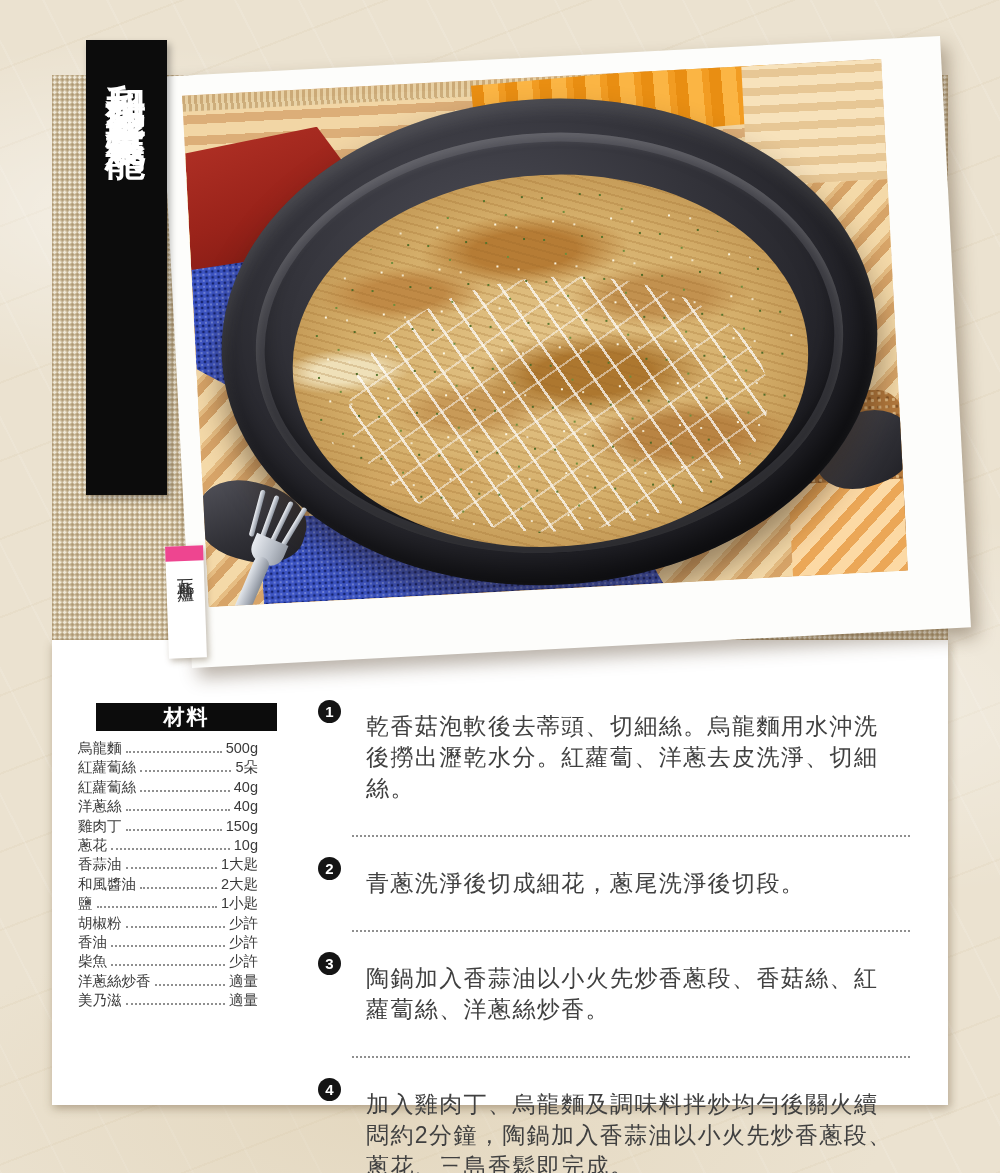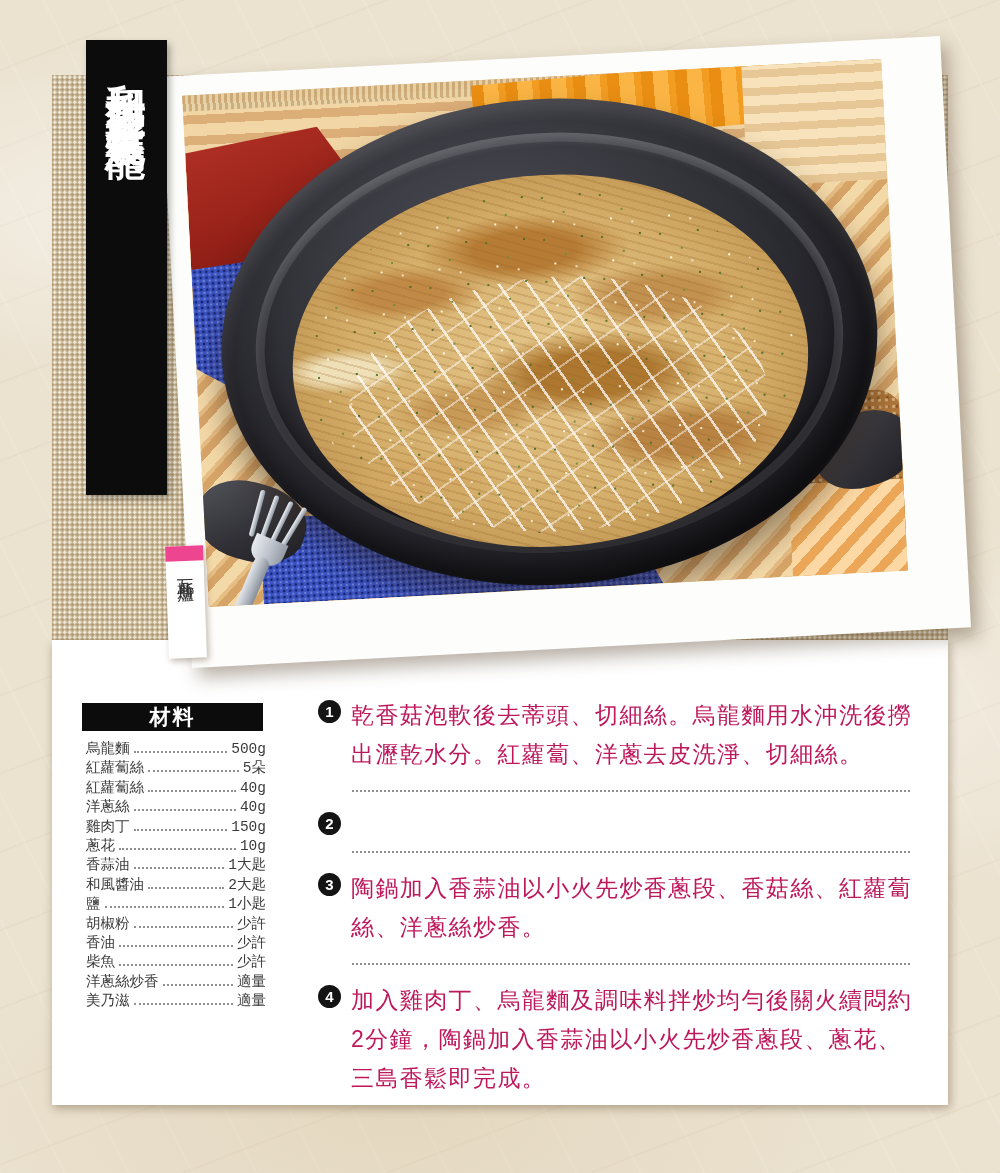--- a/index.html
+++ b/index.html
@@ -128,34 +128,34 @@
 
   
   .tag{left:167px;top:546px;width:38px;height:112px;background:#ffffff;transform:rotate(-2deg);
     box-shadow:2px 3px 6px rgba(80,60,30,.35);display:flex;flex-direction:column;align-items:center;}
   .tag-band{width:100%;height:15px;}
   .tag-label{writing-mode:vertical-rl;text-orientation:upright;font-size:17px;letter-spacing:3px;
     color:#2e2e2e;margin-top:5px;}
   .tag-mark{font-size:19px;color:#3a3a3a;line-height:19px;margin-top:2px;}
 
   
-  .mat-header{left:82px;top:703px;width:181px;height:28px;background:#0c0c0c;color:#fff;
+  .mat-header{left:96px;top:703px;width:181px;height:28px;background:#0c0c0c;color:#fff;
     display:flex;align-items:center;justify-content:center;font-size:21px;font-weight:bold;letter-spacing:2px;}
-  .ing-list{left:86px;top:739px;width:180px;}
+  .ing-list{left:78px;top:739px;width:180px;}
   .ing-row{display:flex;align-items:baseline;height:19.4px;font-size:14.5px;color:#3a3a3a;line-height:19.4px;}
   .ing-name{white-space:nowrap;}
   .dots{flex:1;border-bottom:2px dotted #8f8f8f;margin:0 4px 4px;min-width:8px;}
-  .ing-amt{white-space:nowrap;font-family:Liberation Mono, monospace;}
+  .ing-amt{white-space:nowrap;}
 
   
   .steps{left:318px;top:696px;width:596px;}
   .step{display:flex;margin-bottom:16px;}
   .step-num{flex:0 0 23px;width:23px;height:23px;border-radius:50%;background:#141414;color:#fff;
     font-size:15px;font-weight:bold;display:flex;align-items:center;justify-content:center;margin:4px 10px 0 0;}
-  .step-text{margin:0;font-size:23px;letter-spacing:1.4px;line-height:39px;color:#be185d;line-break:anywhere;}
+  .step-text{margin:15px;font-size:23px;letter-spacing:1.4px;line-height:31px;color:#404040;line-break:anywhere;}
   .sep{border-top:2.5px dotted #8f8f8f;margin:0 4px 16px 34px;height:0;}
 </style>
 </head>
 <body>
 
 <div class="abs burlap"></div>
 
 <div class="abs card"></div>
 
 <div class="abs polaroid">
@@ -285,20 +285,21 @@
 </div>
 
 <div class="abs steps">
   <div class="step">
     <span class="step-num">1</span>
     <p class="step-text">乾香菇泡軟後去蒂頭、切細絲。烏龍麵用水沖洗後撈出瀝乾水分。紅蘿蔔、洋蔥去皮洗淨、切細絲。</p>
   </div>
 <div class="sep"></div>
   <div class="step">
     <span class="step-num">2</span>
+    <p class="step-text">青蔥洗淨後切成細花，蔥尾洗淨後切段。</p>
   </div>
 <div class="sep"></div>
   <div class="step">
     <span class="step-num">3</span>
     <p class="step-text">陶鍋加入香蒜油以小火先炒香蔥段、香菇絲、紅蘿蔔絲、洋蔥絲炒香。</p>
   </div>
 <div class="sep"></div>
   <div class="step">
     <span class="step-num">4</span>
     <p class="step-text">加入雞肉丁、烏龍麵及調味料拌炒均勻後關火續悶約2分鐘，陶鍋加入香蒜油以小火先炒香蔥段、蔥花、三島香鬆即完成。</p>

